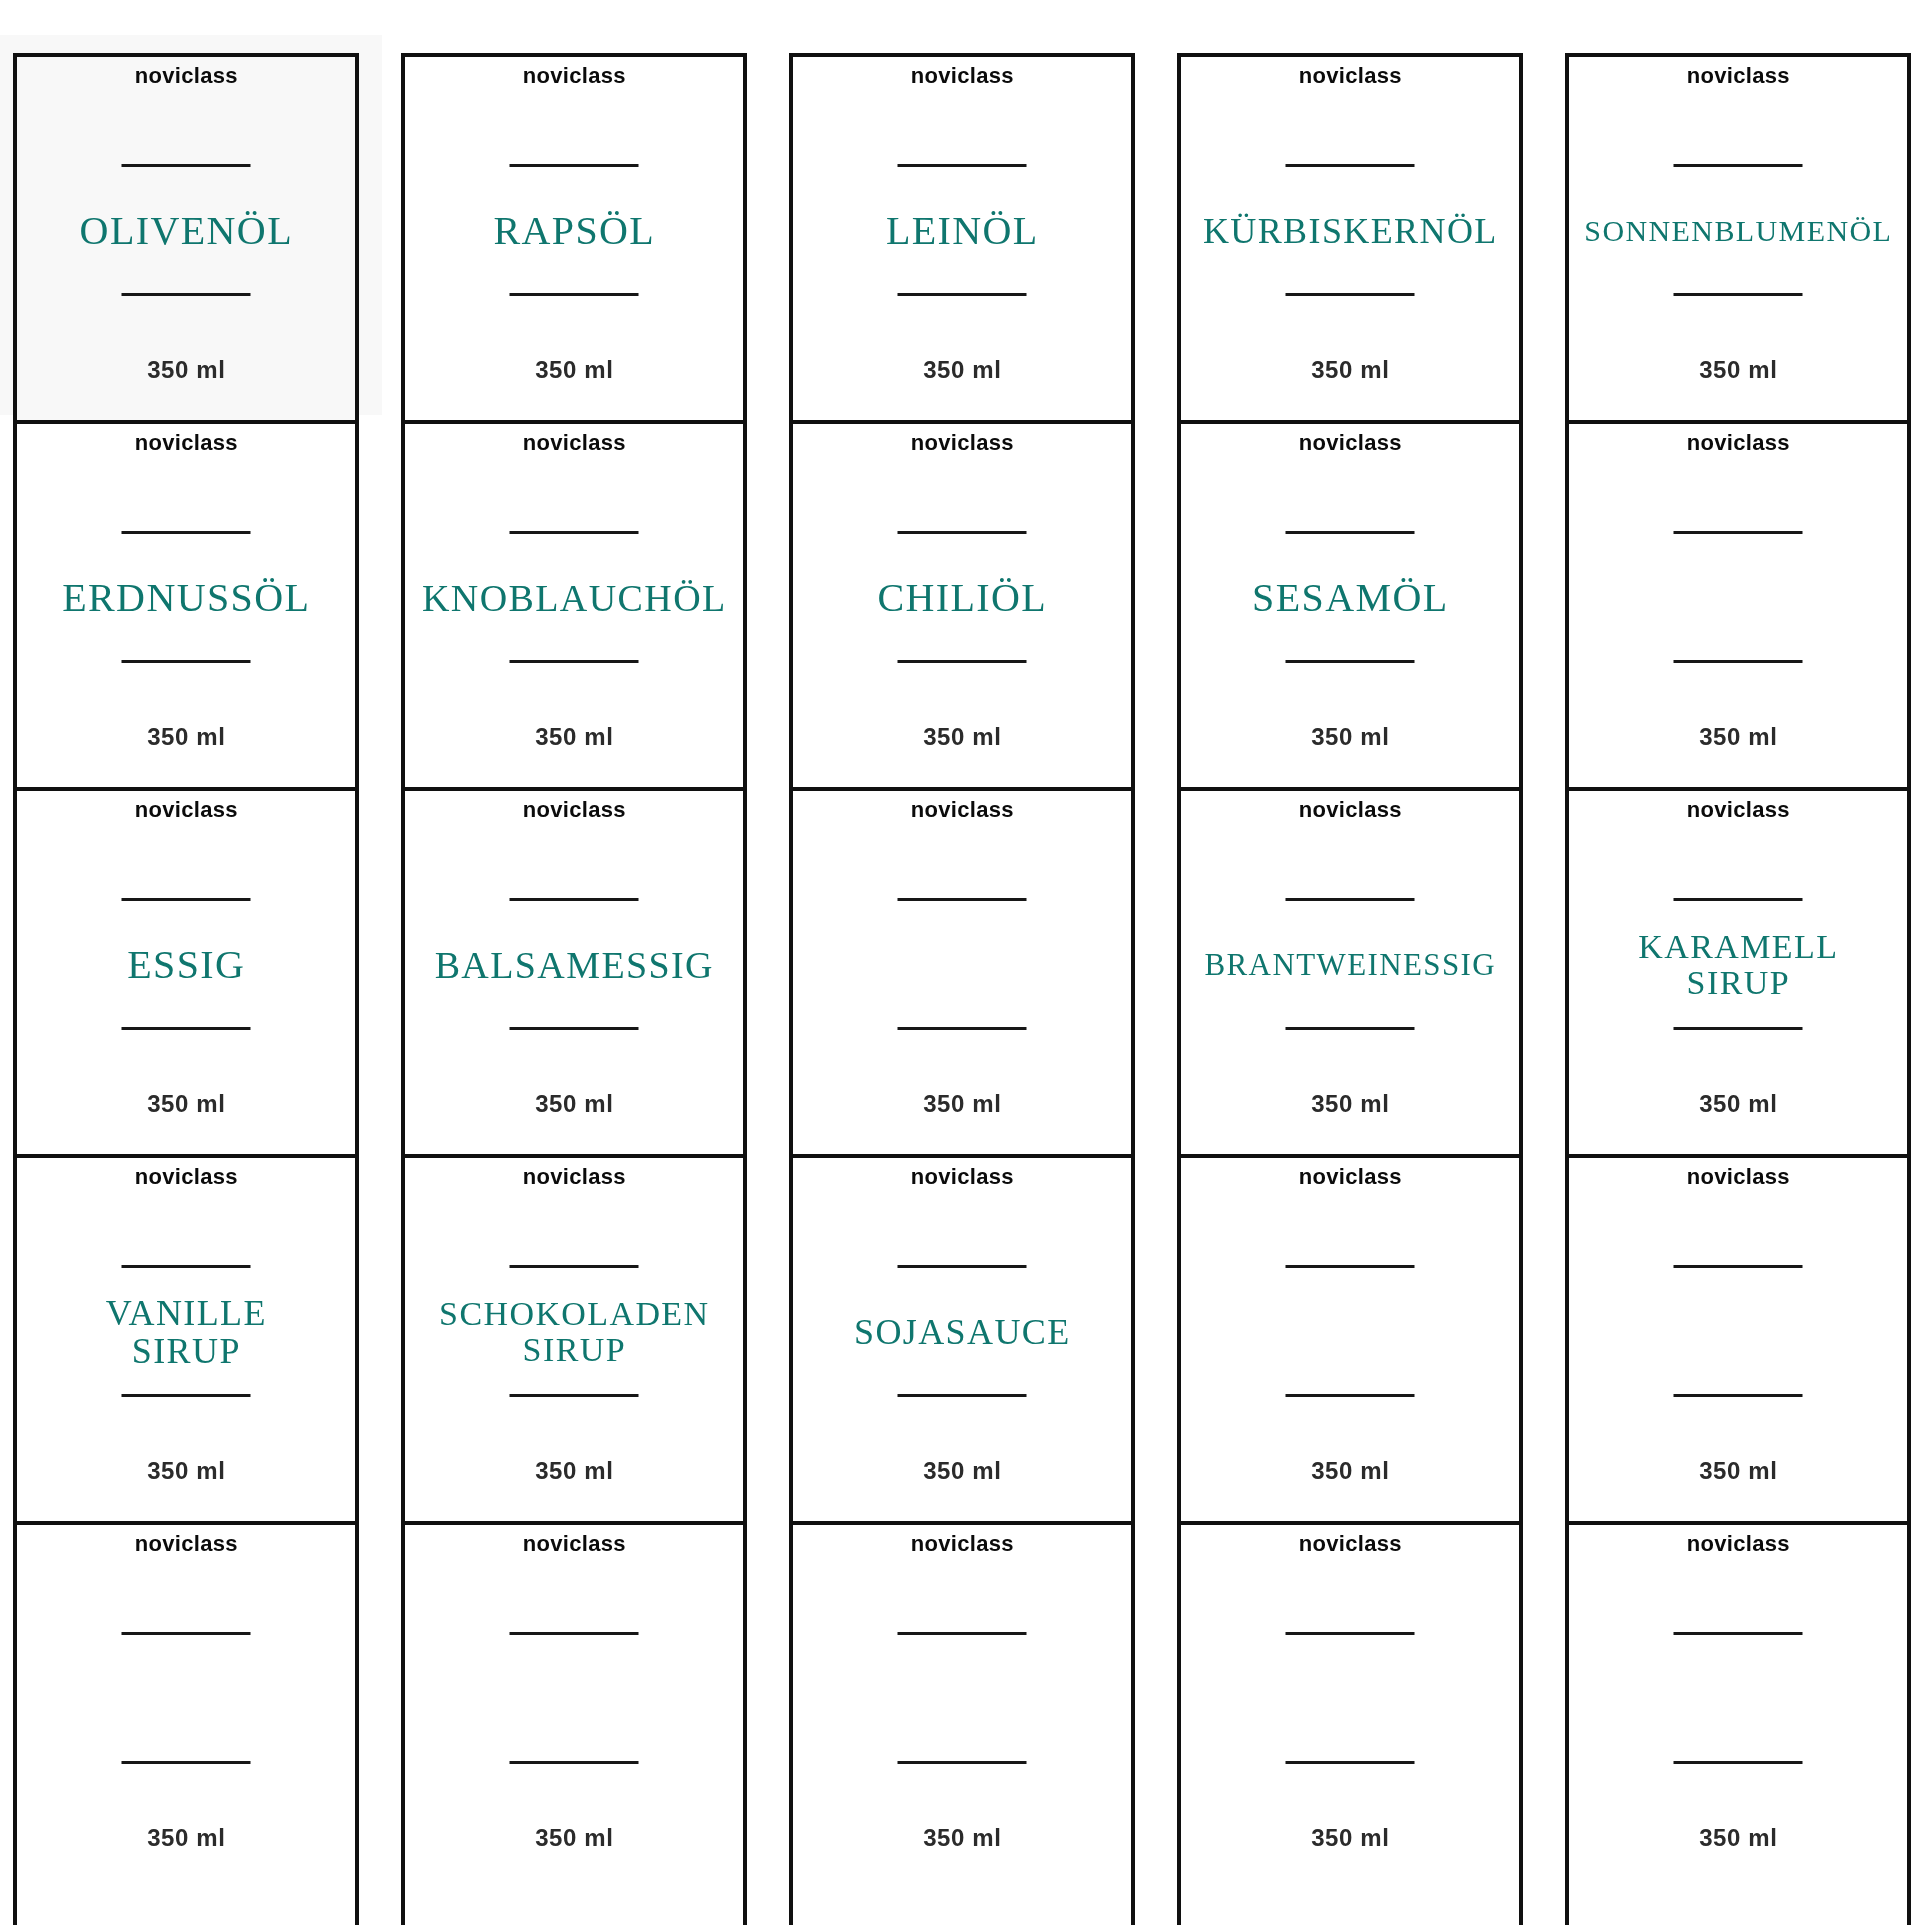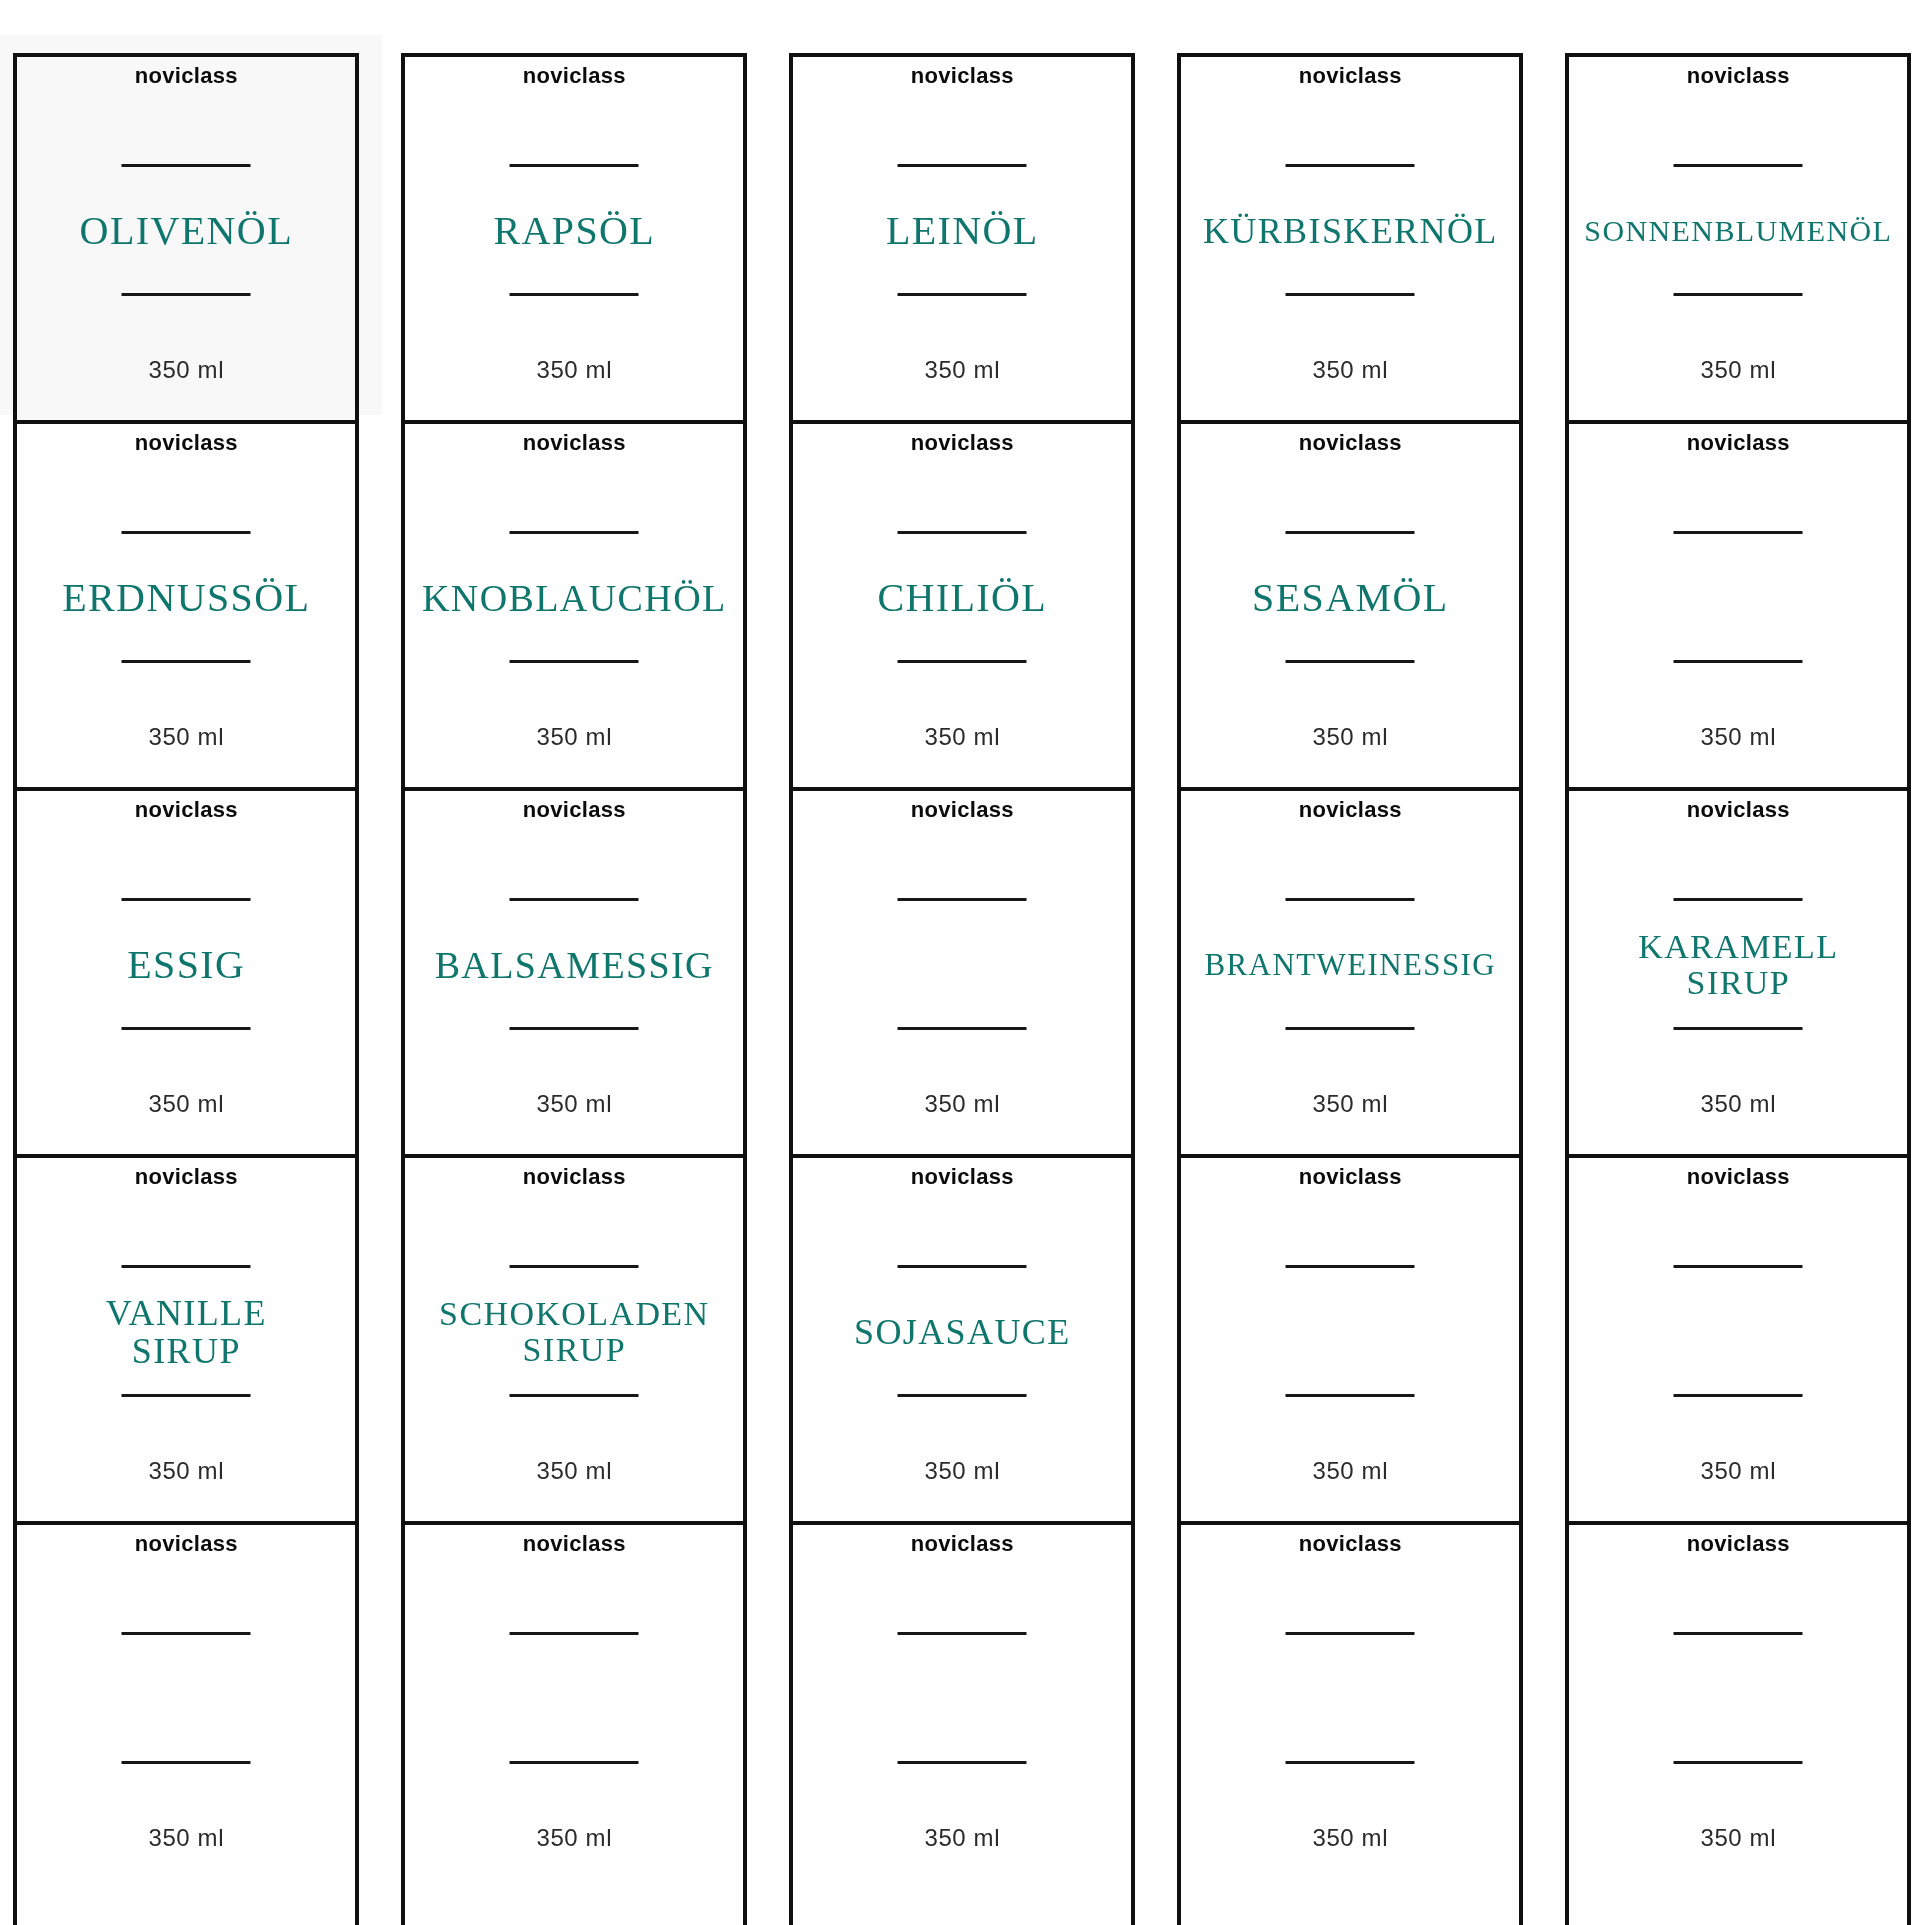--- a/index.html
+++ b/index.html
@@ -65,21 +65,21 @@
   }
   .sz40 .name { font-size:38px; }
   .sz38 .name { font-size:36px; }
   .sz36 .name { font-size:34px; }
   .sz33 .name { font-size:31px; }
   .sz32 .name { font-size:30px; }
   .volume {
     position:absolute; top:299px; left:0; right:0;
     text-align:center;
     font-family:"Liberation Sans", sans-serif;
-    font-weight:400;
+    font-weight:700;
     font-size:24px; line-height:27px;
     letter-spacing:0.6px;
     color:#2b2b2b;
   }
 </style>
 </head>
 <body>
 
 <div class="sheet">
   <div class="scan-bg"></div>

